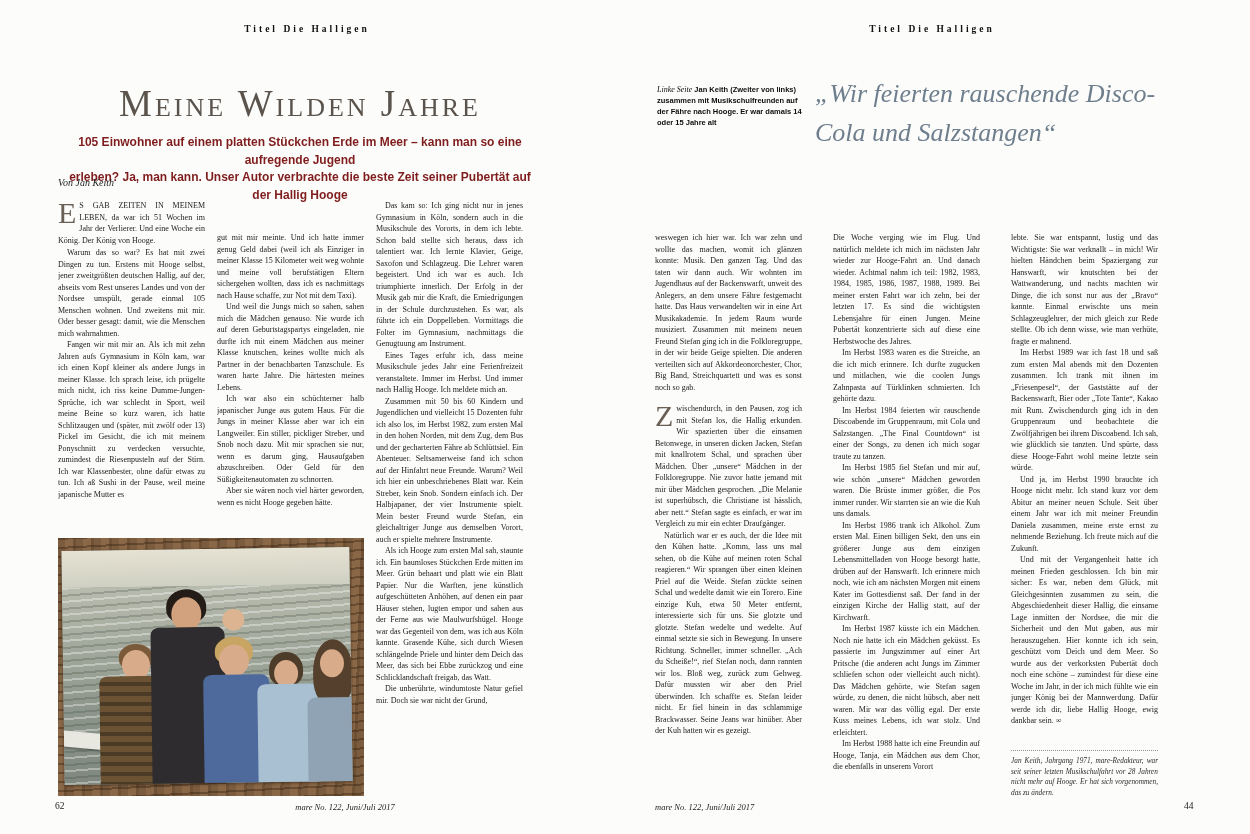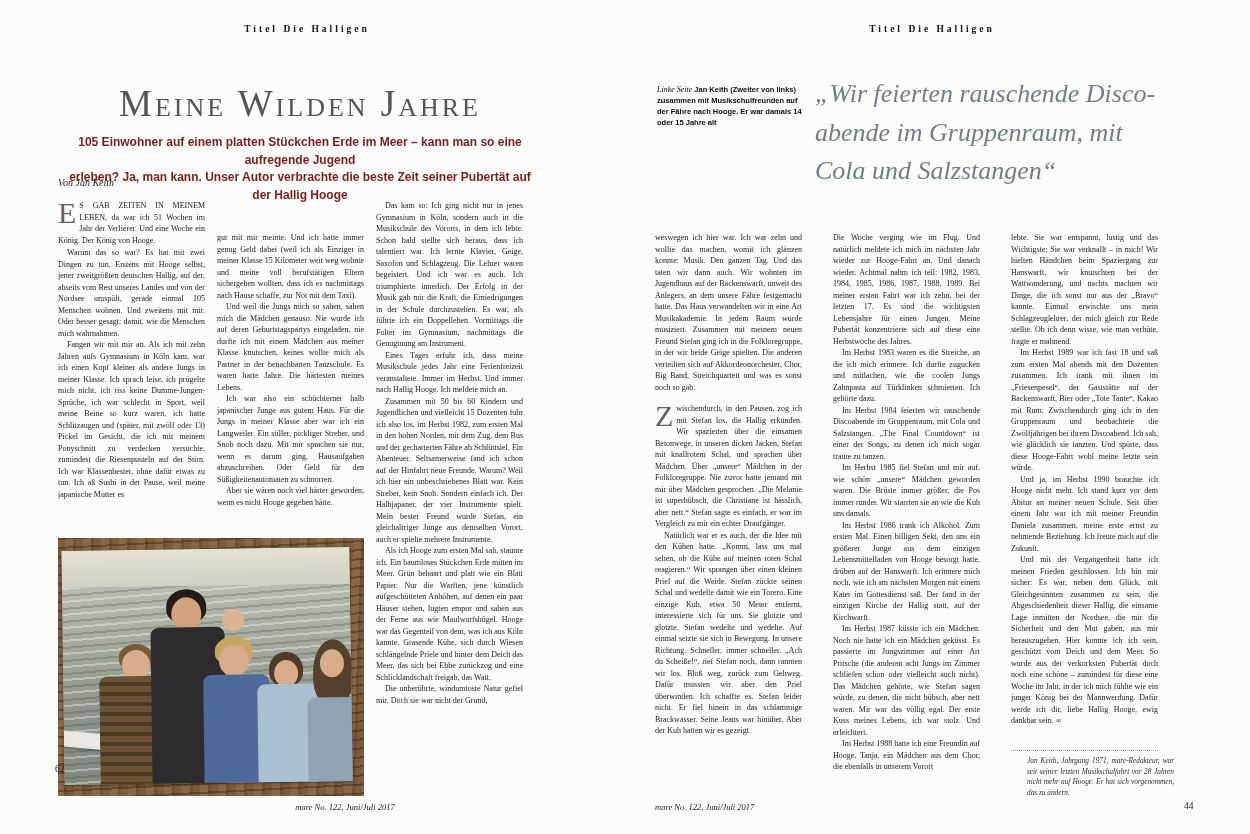--- a/index.html
+++ b/index.html
@@ -59,21 +59,21 @@
   .caption-lead { font-family:"Liberation Serif", serif; font-weight:normal;
     font-style:italic; font-size:8px; }
 
   .pull-quote { left:815px; top:75px; width:290px;
     font-family:"Liberation Serif", serif; font-style:italic; font-size:26px;
     line-height:38.5px; color:#6e7e8d; }
   .pull-quote span { display:block; white-space:nowrap; }
 
   .bio-sep { left:1011px; top:750px; width:147px; border-top:1px dotted #8f8f8f; }
   .bio-note { left:1011px; top:756px; width:147px; font-style:italic;
-    font-size:7.3px; line-height:10.5px; color:#2e2e2e; text-align:justify;margin-left:16px; }
+    font-size:7.3px; line-height:10.5px; color:#2e2e2e; text-align:justify; }
 
   .footer-ref { font-size:8.5px; font-style:italic; color:#222; }
   .page-number { font-size:9.5px; color:#222; }
 </style>
 </head>
 <body>
 
 <div class="abs page-header" style="left:157px;">Titel Die Halligen</div>
 
 <div class="abs title-block">
@@ -140,32 +140,31 @@
     </div>
 
     <div class="person">
       <div class="hair" style="left:250px; top:92px; width:40px; height:66px; background:#54402c;"></div>
       <div class="head" style="left:257px; top:102px; width:24px; height:28px;"></div>
       <div class="torso" style="left:244px; top:150px; width:54px; height:88px; background:#8fa3b5;"></div>
     </div>
   </div>
 </div>
 
-<div class="abs page-number" style="left:55px; top:764px;">62</div>
+<div class="abs page-number" style="left:55px; top:801px;">62</div>
 <div class="abs footer-ref" style="left:245px; top:802px; width:200px; text-align:center;">mare No. 122, Juni/Juli 2017</div>
 
 <div class="abs page-header" style="left:782px;">Titel Die Halligen</div>
 
 <div class="abs caption-block">
   <span class="caption-lead">Linke Seite </span><span>Jan Keith (Zweiter von links) zusammen mit Musikschulfreunden auf der Fähre nach Hooge. Er war damals 14 oder 15 Jahre alt</span>
 </div>
 
 <div class="abs pull-quote">
   <span>„Wir feierten rauschende Disco-</span>
-  <span>abende im Gruppenraum, mit</span>
   <span>Cola und Salzstangen“</span>
 </div>
 
 <div class="col" style="left:655px; top:200px; height:600px;">
   <p class="p p-cont">weswegen ich hier war. Ich war zehn und wollte das machen, womit ich glänzen konnte: Musik. Den ganzen Tag. Und das taten wir dann auch. Wir wohnten im Jugendhaus auf der Backenswarft, unweit des Anlegers, an dem unsere Fähre festgemacht hatte. Das Haus verwandelten wir in eine Art Musikakademie. In jedem Raum wurde musiziert. Zusammen mit meinem neuen Freund Stefan ging ich in die Folkloregruppe, in der wir beide Geige spielten. Die anderen verteilten sich auf Akkordeonorchester, Chor, Big Band, Streichquartett und was es sonst noch so gab.</p>
   <p class="p p-drop p-section"><span class="dropcap">Z</span><span>wischendurch, in den Pausen, zog ich mit Stefan los, die Hallig erkunden. Wir spazierten über die einsamen Betonwege, in unseren dicken Jacken, Stefan mit knallrotem Schal, und sprachen über Mädchen. Über „unsere“ Mädchen in der Folkloregruppe. Nie zuvor hatte jemand mit mir über Mädchen gesprochen. „Die Melanie ist superhübsch, die Christiane ist hässlich, aber nett.“ Stefan sagte es einfach, er war im Vergleich zu mir ein echter Draufgänger.</span></p>
   <p class="p">Natürlich war er es auch, der die Idee mit den Kühen hatte. „Komm, lass uns mal sehen, ob die Kühe auf meinen roten Schal reagieren.“ Wir sprangen über einen kleinen Priel auf die Weide. Stefan zückte seinen Schal und wedelte damit wie ein Torero. Eine einzige Kuh, etwa 50 Meter entfernt, interessierte sich für uns. Sie glotzte und glotzte. Stefan wedelte und wedelte. Auf einmal setzte sie sich in Bewegung. In unsere Richtung. Schneller, immer schneller. „Ach du Scheiße!“, rief Stefan noch, dann rannten wir los. Bloß weg, zurück zum Gehweg. Dafür mussten wir aber den Priel überwinden. Ich schaffte es. Stefan leider nicht. Er fiel hinein in das schlammige Brackwasser. Seine Jeans war hinüber. Aber der Kuh hatten wir es gezeigt.</p>
 </div>
 
 <div class="col" style="left:833px; top:200px; height:600px;">

